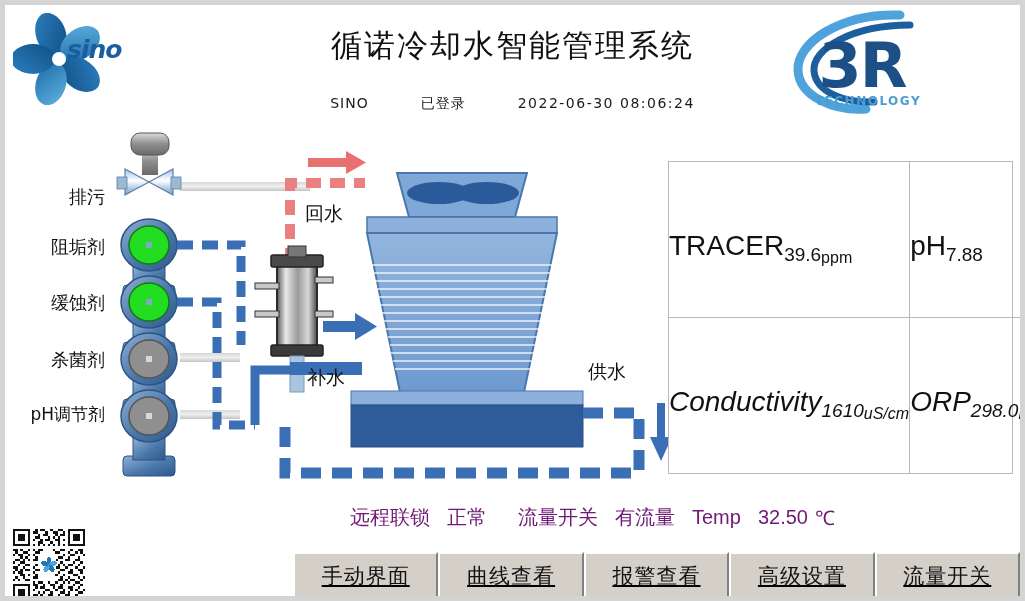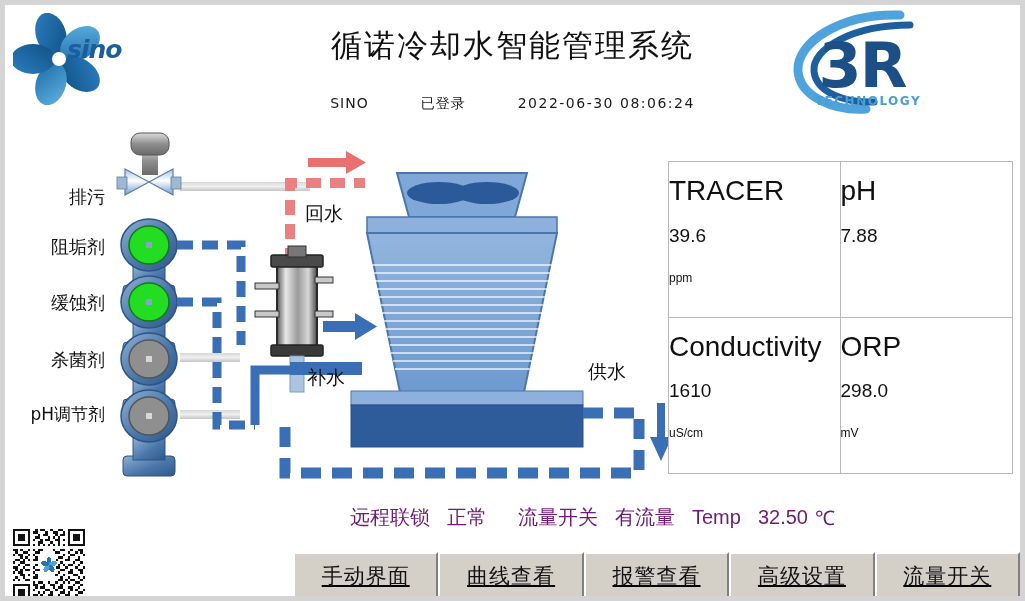--- a/index.html
+++ b/index.html
@@ -106,42 +106,42 @@
     display: grid;
     grid-template-columns: 1fr 1fr;
     grid-template-rows: 1fr 1fr;
     border: 1px solid #b9b9b9;
     background: #fff;
   }
   .reading-cell {
     border-right: 1px solid #b9b9b9;
     border-bottom: 1px solid #b9b9b9;
     display: flex;
-    flex-direction: column;
+    align-items: center;
     justify-content: flex-start;
     padding-top: 14px;
   }
   .reading-cell:nth-child(2n) { border-right: none; }
-  .reading-cell:nth-child(n+3) { border-bottom: none; }
+  .reading-cell:nth-child(n+3) { border-bottom: none; font-style: italic; }
 
   .reading-name {
     font-family: "Liberation Sans", sans-serif;
     font-size: 28px;
     color: #111;
     line-height: 1.1;
   }
   .reading-value {
     font-family: "Liberation Sans", sans-serif;
     font-size: 19px;
     color: #111;
     margin-top: 18px;
   }
   .reading-unit {
     font-family: "Liberation Sans", sans-serif;
-    font-size: 12px;
+    font-size: 16px;
     color: #111;
     margin-top: 24px;
   }
 
   
   #statusbar {
     position: absolute;
     left: 345px; top: 492px;
     width: 670px; height: 40px;
     display: flex;

